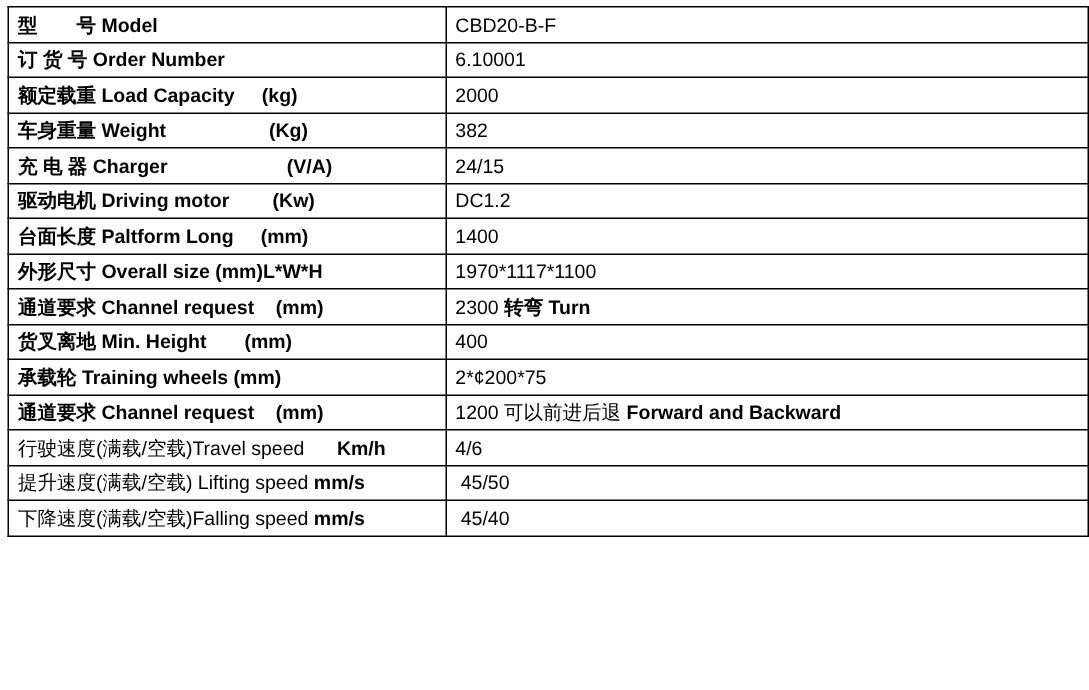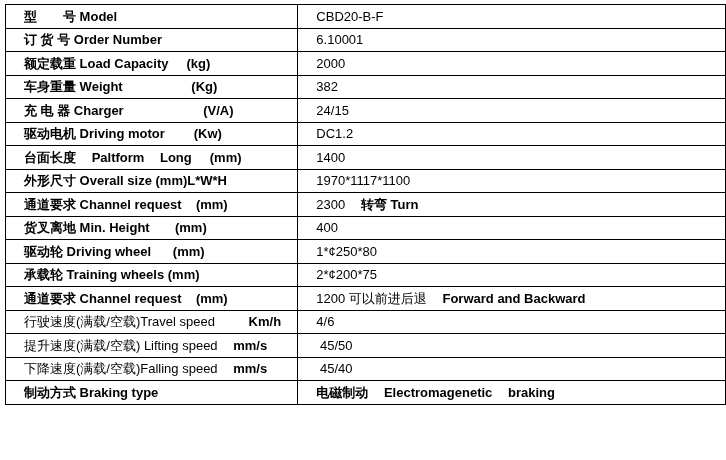--- a/index.html
+++ b/index.html
@@ -24,21 +24,21 @@
     border: 1px solid #000000;
     height: 22.5px;
     padding: 0 4px 0 6px;
     white-space: pre;
     overflow: hidden;
     vertical-align: middle;
     line-height: 1;
   }
   td.label-cell { width: 282px; }
   td.value-cell { width: 424px; padding-left: 7px; }
-  span.seg { white-space: pre; margin-left: 12px; }
+  span.seg { white-space: pre; }
   span.b { font-weight: bold; }
   span.sq {
     text-decoration-style: wavy;
     text-decoration-color: #ff0000;
     text-decoration-thickness: 1px;
     text-underline-offset: 3px;
   }
 </style>
 </head>
 <body>
@@ -79,41 +79,33 @@
       </tr>
       <tr>
         <td class="label-cell"><span class="seg b">通道要求 Channel request    (mm)</span></td>
         <td class="value-cell"><span class="seg">2300 </span><span class="seg b">转弯 Turn</span></td>
       </tr>
       <tr>
         <td class="label-cell"><span class="seg b">货叉离地 Min. Height       (mm)</span></td>
         <td class="value-cell"><span class="seg">400</span></td>
       </tr>
       <tr>
-        <td class="label-cell"><span class="seg b">驱动轮 Driving wheel      (mm)</span></td>
-        <td class="value-cell"><span class="seg">1*¢250*80</span></td>
-      </tr>
-      <tr>
         <td class="label-cell"><span class="seg b">承载轮 Training wheels (mm)</span></td>
         <td class="value-cell"><span class="seg">2*¢200*75</span></td>
       </tr>
       <tr>
         <td class="label-cell"><span class="seg b">通道要求 Channel request    (mm)</span></td>
         <td class="value-cell"><span class="seg">1200 可以前进后退 </span><span class="seg b">Forward and Backward</span></td>
       </tr>
       <tr>
         <td class="label-cell"><span class="seg">行驶速度(满载/空载)Travel speed      </span><span class="seg b">Km/h</span></td>
         <td class="value-cell"><span class="seg">4/6</span></td>
       </tr>
       <tr>
         <td class="label-cell"><span class="seg">提升速度(满载/空载) Lifting speed </span><span class="seg b">mm/s</span></td>
         <td class="value-cell"><span class="seg"> 45/50</span></td>
       </tr>
       <tr>
         <td class="label-cell"><span class="seg">下降速度(满载/空载)Falling speed </span><span class="seg b">mm/s</span></td>
         <td class="value-cell"><span class="seg"> 45/40</span></td>
       </tr>
-      <tr>
-        <td class="label-cell"><span class="seg b">制动方式 Braking type</span></td>
-        <td class="value-cell"><span class="seg b">电磁制动 </span><span class="seg b sq">Electromagenetic</span><span class="seg b"> braking</span></td>
-      </tr>
     </tbody>
 </table>
 
 </body></html>

